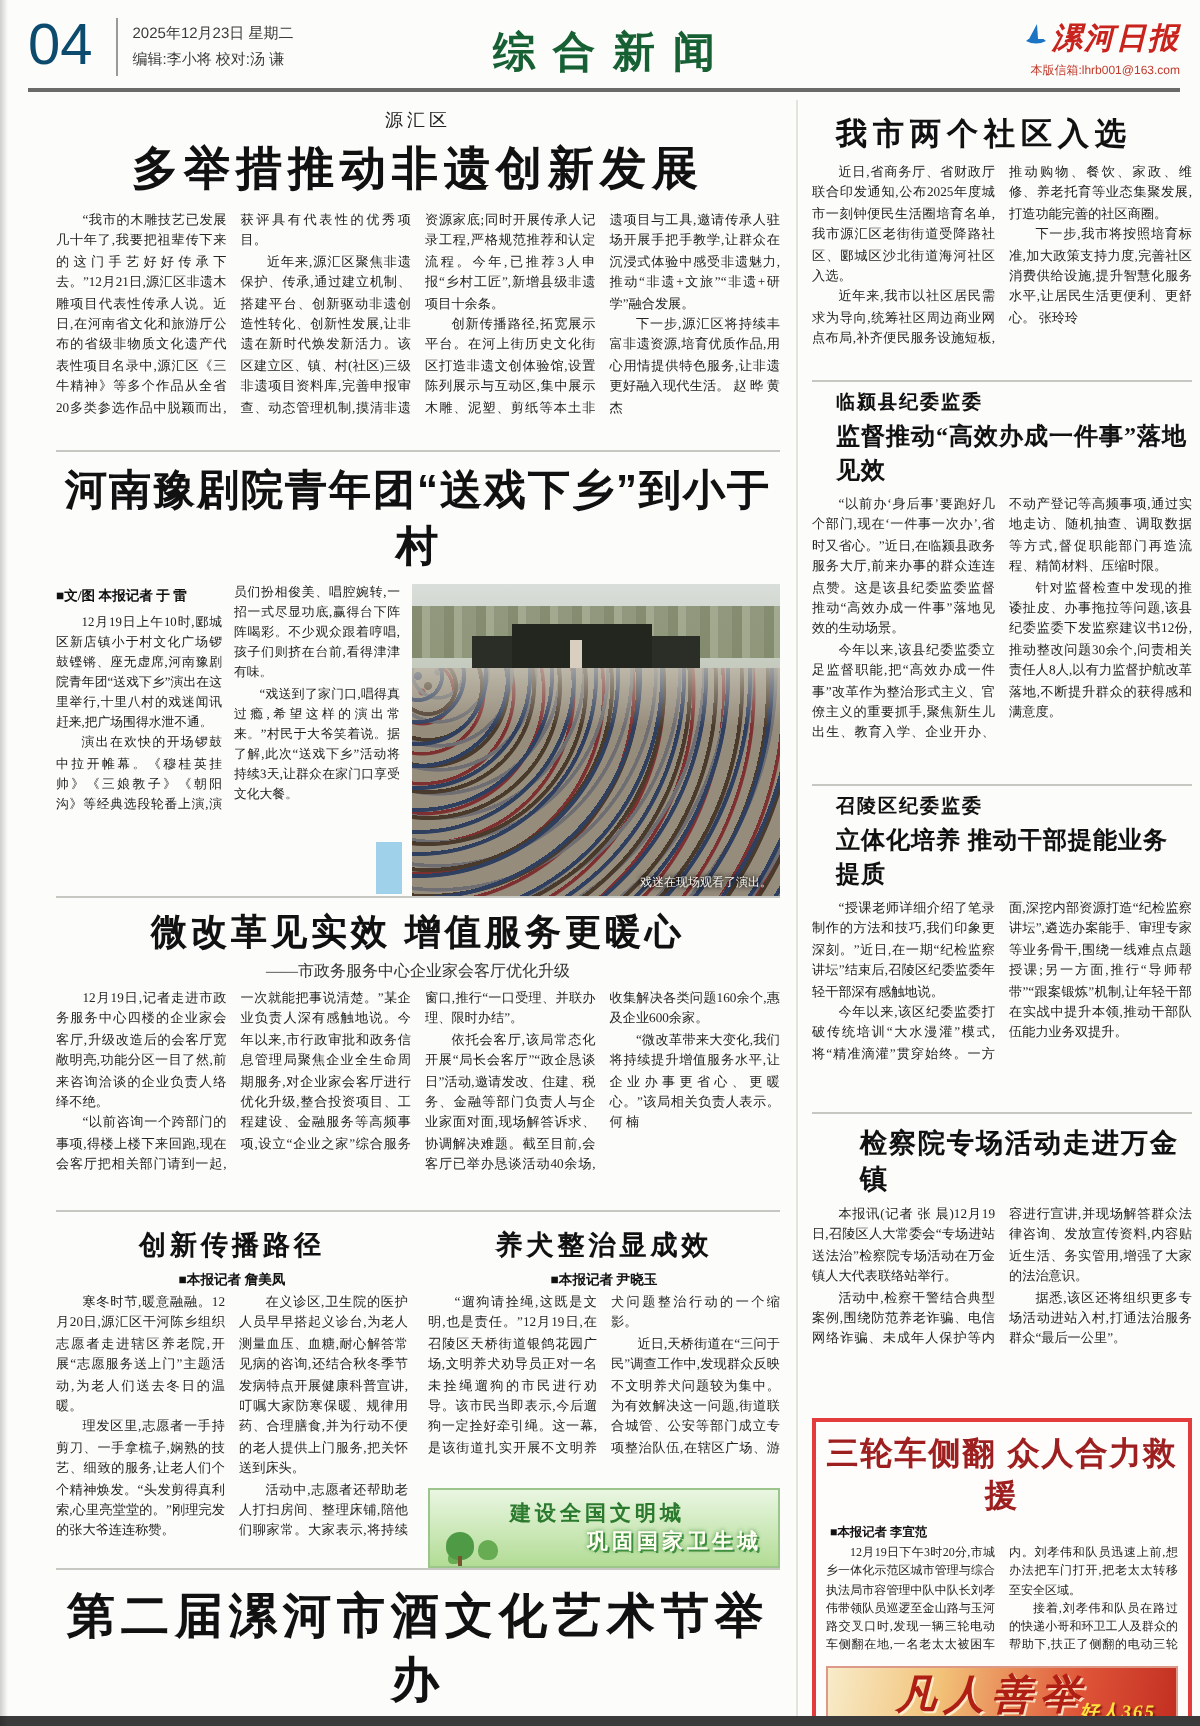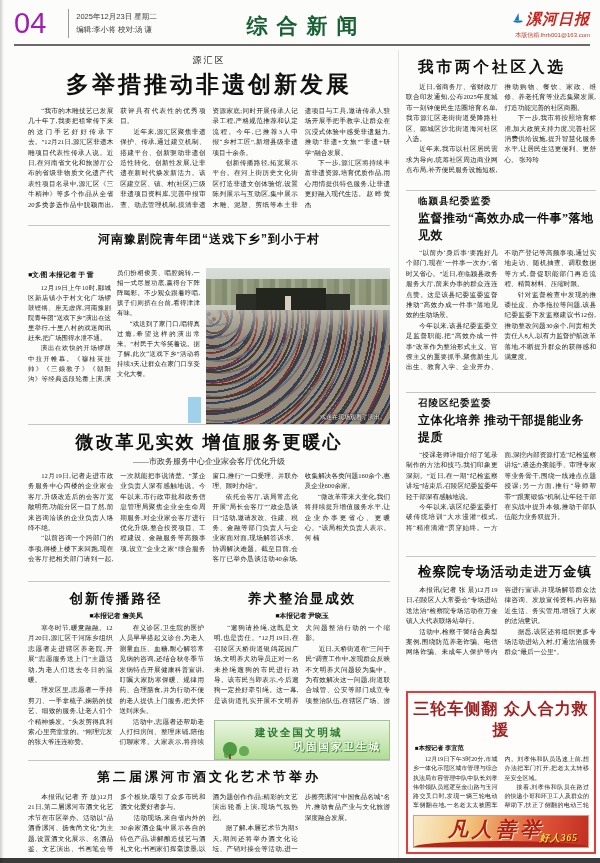--- a/index.html
+++ b/index.html
@@ -7,21 +7,21 @@
 .page{position:relative;width:600px;height:863px;margin:0 auto;background:#fcfcfa;
   font-family:"Liberation Serif",serif;color:#1c1c1c;overflow:hidden;
   box-shadow:0 0 6px rgba(0,0,0,.35);outline:1px solid #c2c2bc}
 .page:before{content:"";position:absolute;left:0;top:0;bottom:0;width:4px;
   background:linear-gradient(90deg,rgba(0,0,0,.18),transparent);z-index:9}
 
 
 .hdr{position:relative;height:46px;margin:0 10px 0 14px;border-bottom:2px solid #6a6a68;
   display:flex;align-items:flex-start;padding-top:9px}
 .pageno{font-family:"Liberation Sans",sans-serif;font-size:29px;line-height:29px;
-  color:#a21caf;font-weight:400;padding-right:22px;border-right:1px solid #9a9a9a;margin-right:7px}
+  color:#0c4a6e;font-weight:400;padding-right:12px;border-right:1px solid #9a9a9a;margin-right:7px}
 .dateblk{font-family:"Liberation Sans",sans-serif;font-size:7.5px;color:#3a3a3a;line-height:1.7;padding-top:2px}
 .sect{position:absolute;left:50%;top:12px;transform:translateX(-50%);
   font-family:Liberation Sans, sans-serif;font-size:21px;font-weight:900;
   color:#176034;letter-spacing:9px;padding-left:9px}
 .mast{margin-left:auto;text-align:right;padding-top:1px}
 .logo{display:flex;align-items:center;justify-content:flex-end;gap:2px;
   color:#c8231c;font-size:15px;font-weight:900;font-style:italic;letter-spacing:1px;
   font-family:"Liberation Serif",serif}
 .mail{font-size:6px;color:#c0392b;margin-top:2px;font-family:"Liberation Sans",sans-serif}
 
@@ -38,21 +38,21 @@
 .byline{font-size:6.8px;font-weight:bold;color:#111;margin:2px 0}
 .rule{border-bottom:1px solid #c7c7c2}
 
 
 .a1{padding:4px 0 5px 0}
 .a1 .hl{font-size:23px;letter-spacing:3px;margin:2px 0 6px 0}
 .a1 .body{column-count:4;height:114px}
 
 
 .a2{padding-top:5px}
-.a2 .hl{font-size:12px;letter-spacing:1px;margin-bottom:20px}
+.a2 .hl{font-size:21px;letter-spacing:1px;margin-bottom:5px}
 .a2row{position:relative;display:flex;gap:6px;height:156px}
 .a2txt{width:172px;column-count:2;font-size:6.4px;line-height:1.58;text-align:justify;overflow:hidden}
 .a2txt p{text-indent:2em}
 .chip{position:absolute;left:160px;bottom:1px;width:13px;height:26px;background:#9fd2ea}
 .photo{position:relative;flex:1;overflow:hidden;background:#a79e90}
 .ph-sky{position:absolute;left:0;right:0;top:0;height:30%;background:linear-gradient(#dadeda,#c3c8bb)}
 .ph-trees{position:absolute;left:0;right:0;top:7%;height:17%;opacity:.85;
   background:repeating-linear-gradient(90deg,#77805f 0 5px,#99a184 5px 9px,#858d6e 9px 16px)}
 .ph-stage{position:absolute;left:27%;top:13%;width:38%;height:17%;background:#23261e;
   box-shadow:inset 0 -3px 0 #141610, -22px 4px 0 -2px #2b2e26, 26px 4px 0 -2px #2b2e26}
@@ -85,35 +85,35 @@
   display:flex;flex-direction:column;justify-content:center;padding:2px 8px 2px 40px}
 .gb1{font-family:"Liberation Sans",sans-serif;font-weight:900;font-size:10.5px;color:#2b7a2e;letter-spacing:2px}
 .gb2{font-family:"Liberation Sans",sans-serif;font-weight:900;font-size:10.5px;color:#fffef2;
   letter-spacing:2px;text-align:right;text-shadow:0 0 2px #3f8f3f,1px 1px 0 #3f8f3f}
 .tree{position:absolute;left:8px;bottom:3px;width:14px;height:14px;border-radius:50% 50% 45% 45%;
   background:#4e9a45;box-shadow:14px 2px 0 -2px #67ab52,-3px 6px 0 -4px #67ab52}
 .tree:after{content:"";position:absolute;left:6px;bottom:-3px;width:2px;height:5px;background:#7a5230}
 
 
 .a4{padding-top:7px}
-.a4 .hl{font-size:13px;letter-spacing:3px;margin-bottom:6px}
+.a4 .hl{font-size:24px;letter-spacing:3px;margin-bottom:6px}
 .a4 .body{column-count:4;height:70px}
 
 
 .rsec{padding:4px 0 6px 0}
 .rkick{font-size:8.5px;color:#222;line-height:1.5;text-indent:4em}
 .rkick2{font-family:"Liberation Sans",sans-serif;font-weight:bold;font-size:9.5px;color:#111;padding-left:12px;letter-spacing:1px}
 .rhl{font-family:Liberation Serif, serif;font-weight:900;color:#111}
 .s1 .rhl{font-size:15.5px;letter-spacing:3px;margin:3px 0 4px 0;padding-left:12px}
 .s1 .body{column-count:2;height:102px;margin-top:3px}
 .s2 .rhl,.s3 .rhl{font-size:12px;letter-spacing:.5px;margin:2px 0 4px 12px}
 .s2 .body{column-count:2;height:138px}
 .s3 .body{column-count:2;height:100px}
 .s4 .rkick2{font-size:10.5px}
-.s4 .rhl{font-size:13.5px;letter-spacing:1px;margin:2px 0 4px 12px}
+.s4 .rhl{font-size:13.5px;letter-spacing:1px;margin:2px 0 4px 24px}
 .s4 .body{column-count:2;height:96px}
 
 
 .redbox{border:2px solid #e23c3c;margin-top:4px;padding:5px 5px 4px 5px;background:#fffdfb}
 .redhl{font-family:"Liberation Sans",sans-serif;font-weight:900;font-size:16px;
   color:#9e1f1f;text-align:center;letter-spacing:1px;margin:1px 0 3px 0}
 .redbox .byline{font-size:6.2px;margin:0 0 2px 2px}
 .redbox .body{column-count:2;height:56px;font-size:6px;line-height:1.55}
 .adbanner{position:relative;margin-top:4px;height:33px;border:1px solid #d98;overflow:hidden;
   background:linear-gradient(100deg,#f8ecca 0%,#f2c278 32%,#df5438 72%,#c22e21 100%)}

